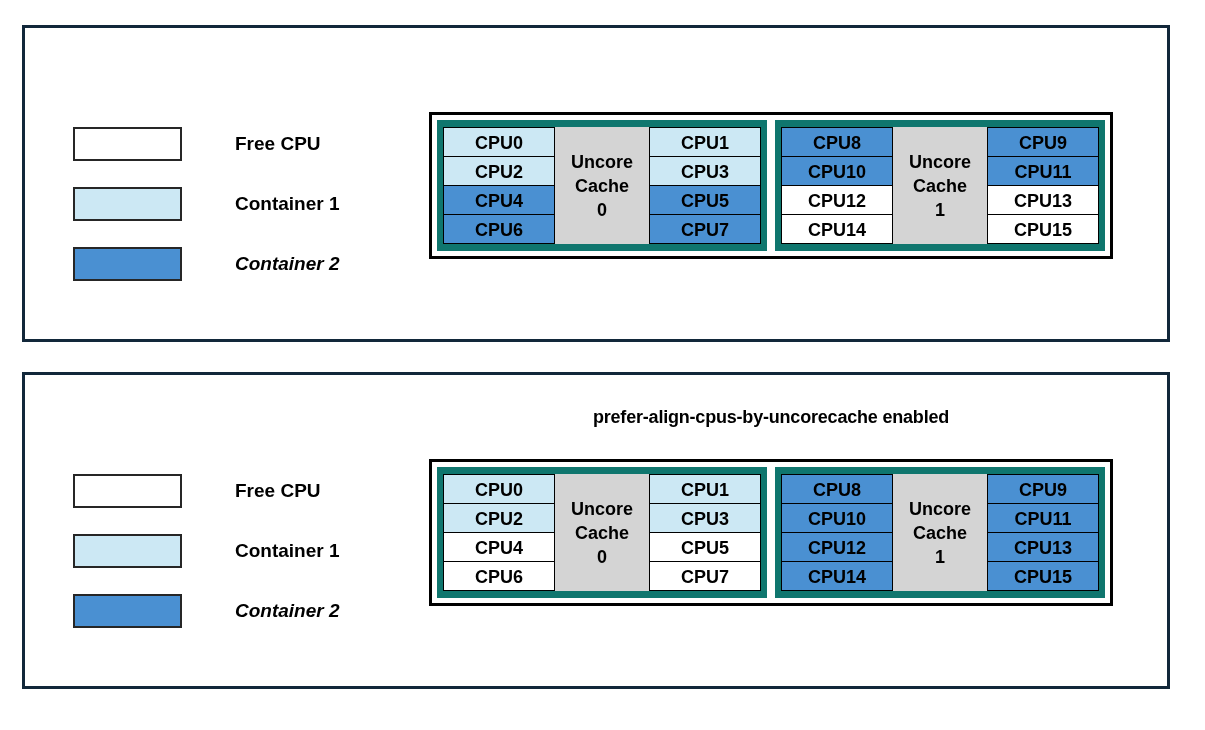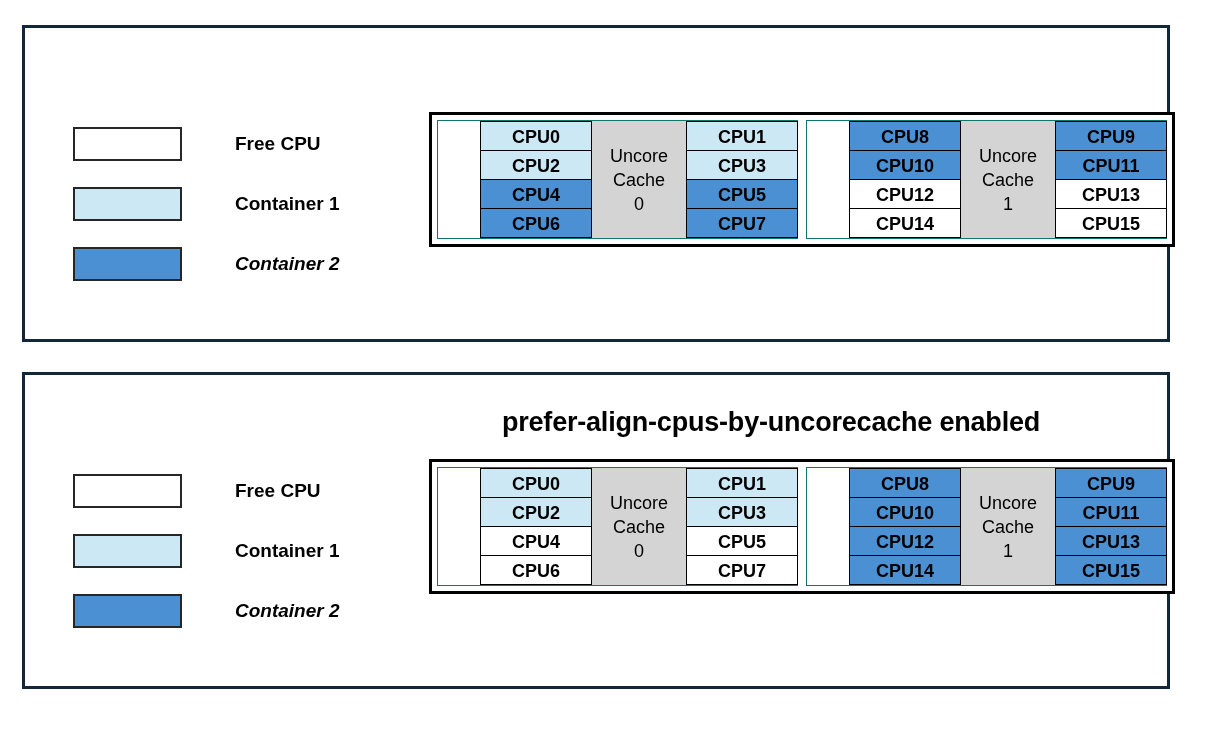--- a/index.html
+++ b/index.html
@@ -23,21 +23,21 @@
 
   .panel-title{
     position:absolute;
     left:0; right:0;
     text-align:center;
     font-weight:bold;
     color:#000000;
     letter-spacing:-0.2px;
   }
   #panel-top .panel-title{ top:38px; font-size:26px; padding-left:385px;}
-  #panel-bottom .panel-title{ top:32px; font-size:27px; padding-left:350px;}
+  #panel-bottom .panel-title{ top:32px; font-size:18px; padding-left:350px;}
 
   
   .legend{
     position:absolute;
     left:48px;
     top:98px;
     width:330px;
   }
   .legend-row{
     display:flex;
@@ -69,23 +69,22 @@
     top:84px;
     border:3px solid #000000;
     background:#ffffff;
     padding:5px;
     box-sizing:border-box;
     display:flex;
     gap:8px;
   }
   .cache-group{
     display:flex;
-    border:1px solid #0f766e;
-    box-sizing:border-box;
-    padding-left:43px;
+    border:7px solid #0f766e;
+    box-sizing:border-box;
   }
   .cpu-col{
     display:flex;
     flex-direction:column;
     width:110px;
   }
   .cpu-cell{
     height:30px;
     line-height:30px;
     text-align:center;
@@ -105,21 +104,21 @@
     border-left:1px solid #000000;
     border-right:1px solid #000000;
     display:flex;
     flex-direction:column;
     align-items:center;
     justify-content:center;
     box-sizing:border-box;
   }
   .cache-line{
     font-size:18px;
-    font-weight:normal;
+    font-weight:bold;
     color:#000000;
     line-height:24px;
     text-align:center;
   }
 </style>
 </head>
 <body>
 
 <div class="panel" id="panel-top">
   <div class="legend">

